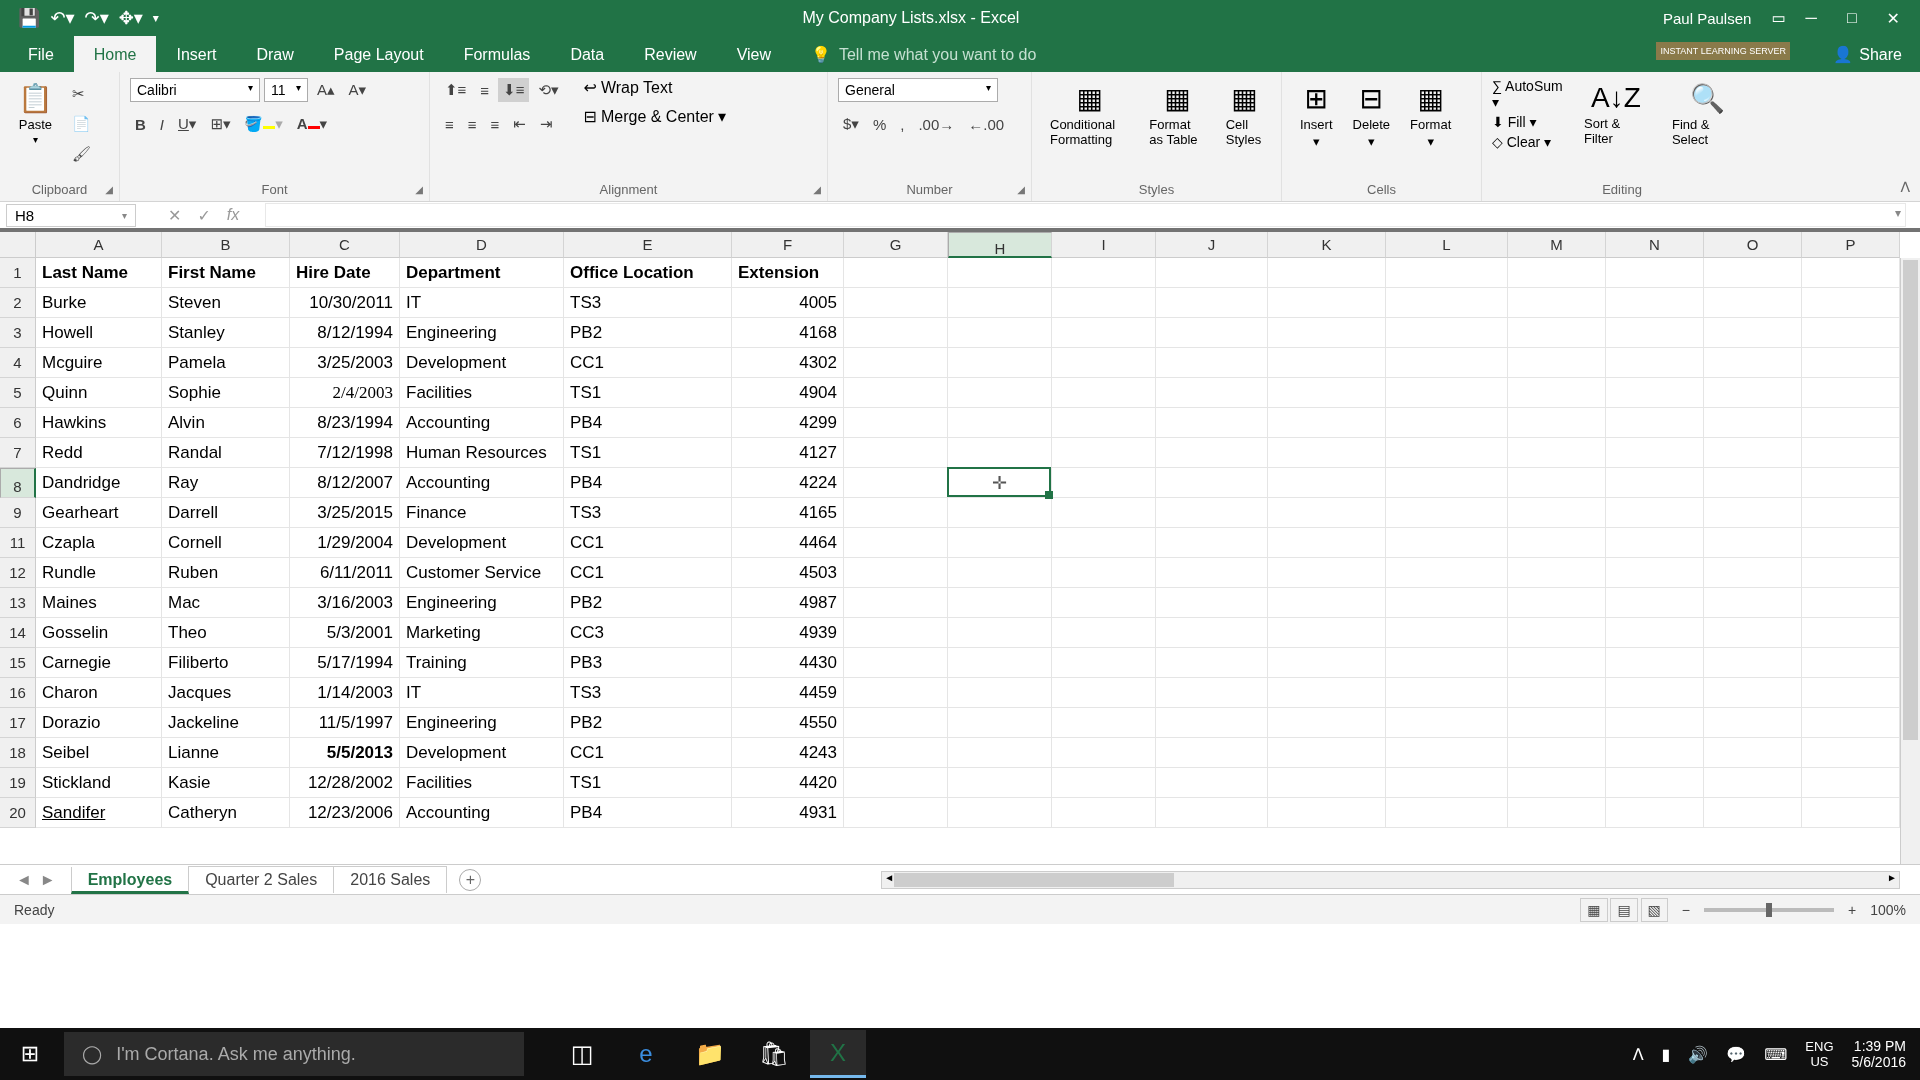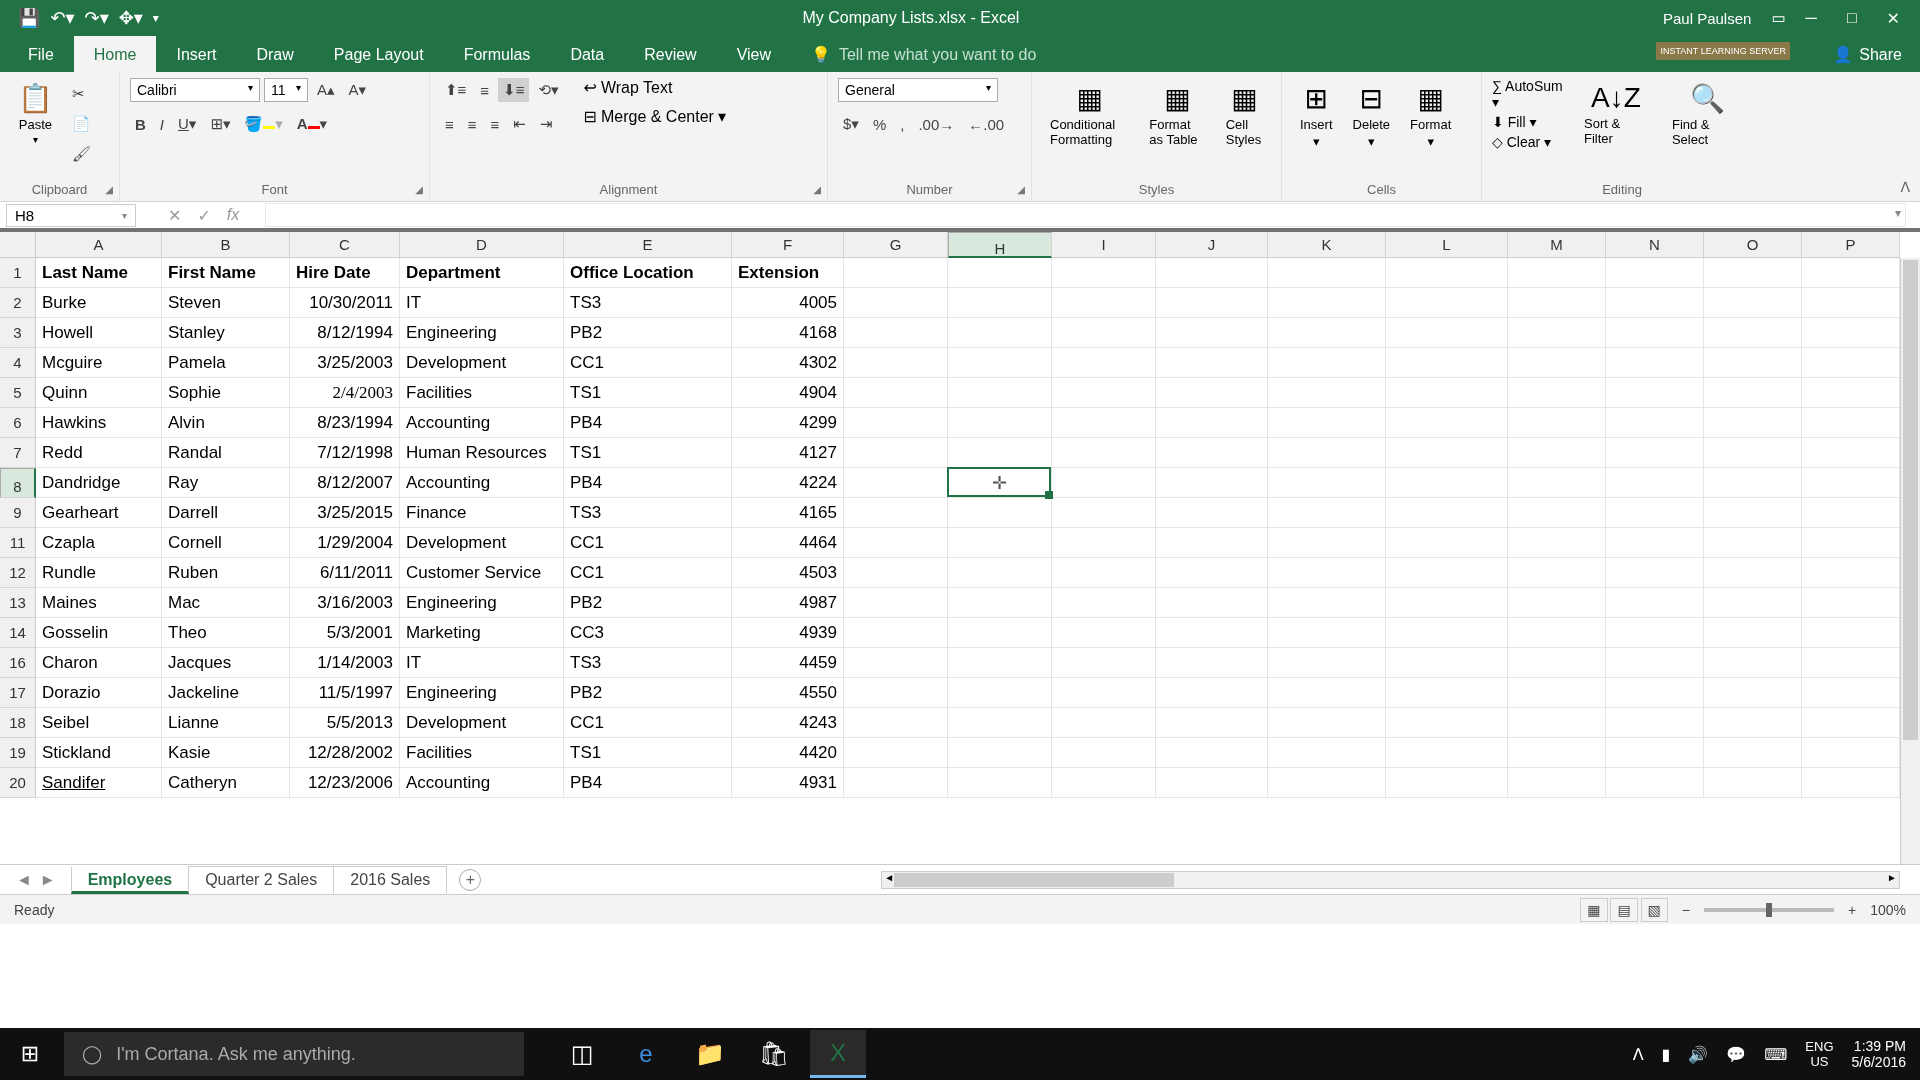--- a/index.html
+++ b/index.html
@@ -541,20 +541,39 @@
         <div class="cell" style="width: 104px;"></div>
         <div class="cell" style="width: 112px;"></div>
         <div class="cell" style="width: 118px;"></div>
         <div class="cell" style="width: 122px;"></div>
         <div class="cell" style="width: 98px;"></div>
         <div class="cell" style="width: 98px;"></div>
         <div class="cell" style="width: 98px;"></div>
         <div class="cell" style="width: 98px;"></div>
       </div>
       <div class="data-row">
+        <div class="row-h">15</div>
+        <div class="cell" style="width: 126px;">Carnegie</div>
+        <div class="cell" style="width: 128px;">Filiberto</div>
+        <div class="cell num" style="width: 110px;">5/17/1994</div>
+        <div class="cell" style="width: 164px;">Training</div>
+        <div class="cell" style="width: 168px;">PB3</div>
+        <div class="cell num" style="width: 112px;">4430</div>
+        <div class="cell" style="width: 104px;"></div>
+        <div class="cell" style="width: 104px;"></div>
+        <div class="cell" style="width: 104px;"></div>
+        <div class="cell" style="width: 112px;"></div>
+        <div class="cell" style="width: 118px;"></div>
+        <div class="cell" style="width: 122px;"></div>
+        <div class="cell" style="width: 98px;"></div>
+        <div class="cell" style="width: 98px;"></div>
+        <div class="cell" style="width: 98px;"></div>
+        <div class="cell" style="width: 98px;"></div>
+      </div>
+      <div class="data-row">
         <div class="row-h">16</div>
         <div class="cell" style="width: 126px;">Charon</div>
         <div class="cell" style="width: 128px;">Jacques</div>
         <div class="cell num" style="width: 110px;">1/14/2003</div>
         <div class="cell" style="width: 164px;">IT</div>
         <div class="cell" style="width: 168px;">TS3</div>
         <div class="cell num" style="width: 112px;">4459</div>
         <div class="cell" style="width: 104px;"></div>
         <div class="cell" style="width: 104px;"></div>
         <div class="cell" style="width: 104px;"></div>
@@ -582,21 +601,21 @@
         <div class="cell" style="width: 122px;"></div>
         <div class="cell" style="width: 98px;"></div>
         <div class="cell" style="width: 98px;"></div>
         <div class="cell" style="width: 98px;"></div>
         <div class="cell" style="width: 98px;"></div>
       </div>
       <div class="data-row">
         <div class="row-h">18</div>
         <div class="cell" style="width: 126px;">Seibel</div>
         <div class="cell" style="width: 128px;">Lianne</div>
-        <div class="cell num" style="width: 110px;">5/5/2013</div>
+        <div class="cell num" style="width: 110px; font-weight: bold;">5/5/2013</div>
         <div class="cell" style="width: 164px;">Development</div>
         <div class="cell" style="width: 168px;">CC1</div>
         <div class="cell num" style="width: 112px;">4243</div>
         <div class="cell" style="width: 104px;"></div>
         <div class="cell" style="width: 104px;"></div>
         <div class="cell" style="width: 104px;"></div>
         <div class="cell" style="width: 112px;"></div>
         <div class="cell" style="width: 118px;"></div>
         <div class="cell" style="width: 122px;"></div>
         <div class="cell" style="width: 98px;"></div>

